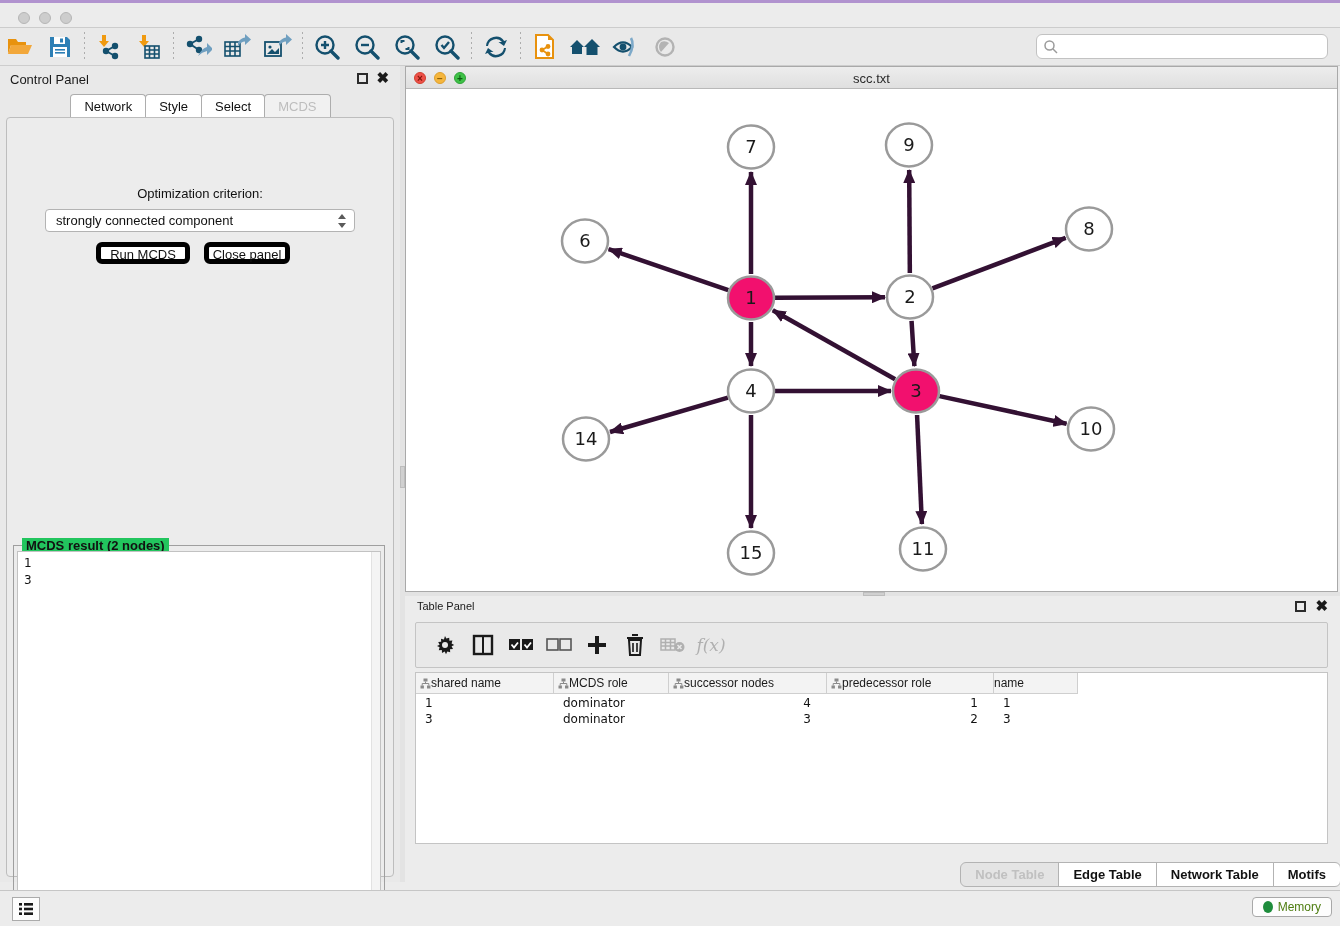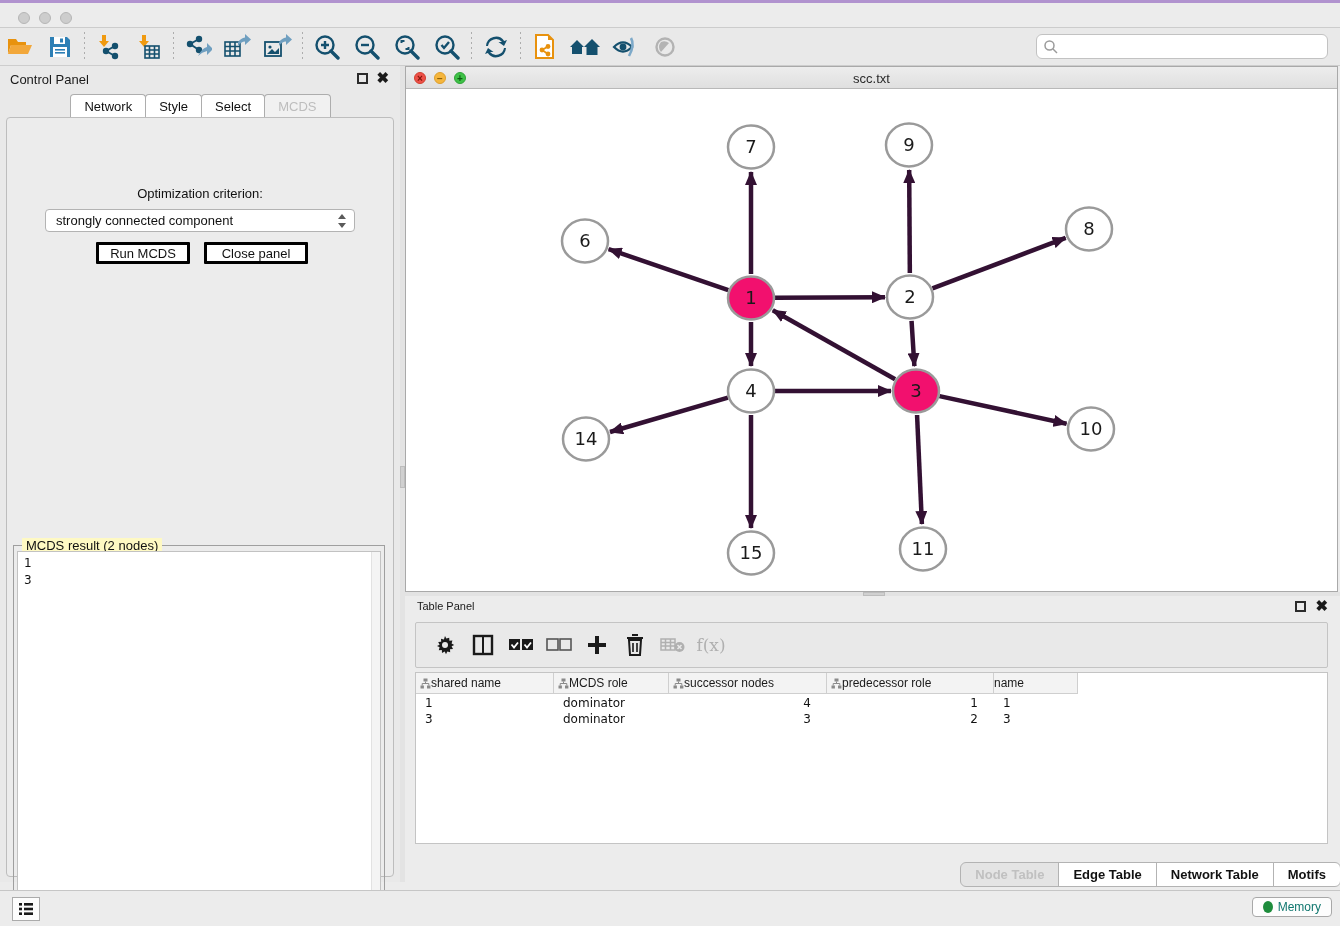--- a/index.html
+++ b/index.html
@@ -41,28 +41,28 @@
   #opt-label { position:absolute; left:0; width:100%; top:68px; text-align:center; font-size:13px; color:#111; }
   #criterion-select { position:absolute; left:38px; top:91px; width:310px; height:23px;
     background:#ffffff; border:1px solid #b3b3b3; border-radius:4px;
     font-size:13px; display:flex; align-items:center; padding-left:10px; color:#111; }
   .stepper { position:absolute; right:7px; top:3px; width:9px; height:16px; }
   .stepper .up { position:absolute; top:1px; left:0; width:0; height:0;
     border-left:4.5px solid transparent; border-right:4.5px solid transparent; border-bottom:5px solid #5a5a5a; }
   .stepper .dn { position:absolute; bottom:1px; left:0; width:0; height:0;
     border-left:4.5px solid transparent; border-right:4.5px solid transparent; border-top:5px solid #5a5a5a; }
   .cp-btn { position:absolute; top:124px; height:22px; background:#ffffff;
-    border:3px solid #000000; border-radius:1px; font-size:13px; color:#111;
+    border:5px solid #000000; border-radius:6px; font-size:13px; color:#111;
     font-family:"Liberation Sans", sans-serif; }
   #run-btn { left:89px; width:94px; }
-  #closepanel-btn { left:197px; width:104px; }
+  #closepanel-btn { left:197px; width:86px; }
   #result-group { position:absolute; left:6px; top:427px; width:372px; height:378px;
     border:1px solid #9f9f9f; }
-  #result-legend { position:absolute; left:8px; top:-8px; background:#fef9c3;
-    padding:0 4px; font-size:13px; color:#111; }
+  #result-legend { position:absolute; left:8px; top:-8px; background:#22c55e;
+    padding:0 4px; font-size:13px; color:#111;font-weight:bold; }
   #result-text { position:absolute; left:3px; top:5px; right:3px; bottom:3px;
     background:#ffffff; border:1px solid #c2c2c2; font-family:"DejaVu Sans", sans-serif;
     font-size:12px; line-height:17px; padding:3px 6px; color:#111; overflow:hidden; }
   #result-scroll { position:absolute; right:0; top:0; bottom:0; width:9px; background:#f4f4f4; border-left:1px solid #e2e2e2; }
 
   
   #splitter-v { position:absolute; left:400px; top:66px; width:5px; height:816px; background:#e3e3e3; }
   #splitter-v .handle { position:absolute; left:0; top:400px; width:5px; height:22px;
     background:#d0d0d0; border:1px solid #bdbdbd; }
 
@@ -80,21 +80,21 @@
   #splitter-h .handle { position:absolute; left:458px; top:0; width:22px; height:4px;
     background:#d0d0d0; border:1px solid #bdbdbd; }
 
   
   #table-panel { position:absolute; left:405px; top:596px; width:935px; height:292px; background:#ececec; }
   #tp-header { position:absolute; left:12px; top:4px; font-size:11px; color:#1a1a1a; }
   #tp-toolbar { position:absolute; left:10px; top:26px; width:913px; height:46px;
     background:#e9e9e9; border:1px solid #c4c4c4; border-radius:2px;
     display:flex; align-items:center; padding-left:10px; }
   .tp-tool { width:38px; height:34px; display:flex; align-items:center; justify-content:center; }
-  .fx-label { font-family:"DejaVu Serif", serif; font-size:17px; color:#b0b0b0; }
+  .fx-label { font-family:"DejaVu Serif", serif; font-style:italic; font-size:17px; color:#b0b0b0; }
   #tp-table { position:absolute; left:10px; top:76px; width:913px; height:172px;
     background:#ffffff; border:1px solid #c4c4c4; }
   #tp-headrow { position:absolute; left:0; top:0; height:21px; display:flex; }
   .th { background:#f3f3f3; border-right:1px solid #cfcfcf; border-bottom:1px solid #cfcfcf;
     display:flex; align-items:center; font-size:12px; color:#1a1a1a; position:relative; }
   .th .th-label { flex:1; }
   .th svg { margin-left:4px; }
   .tr { position:absolute; left:0; height:16px; display:flex; font-size:12px;
     font-family:"DejaVu Sans", sans-serif; color:#111; }
   .td { overflow:hidden; white-space:nowrap; }
@@ -105,21 +105,21 @@
   .tp-tab:last-child { border-radius:0 6px 6px 0; }
   .tp-tab.active { background:#e4e4e4; color:#c0c0c0; }
 
   
   #statusbar { position:absolute; left:0; top:890px; width:1340px; height:36px;
     background:#ececec; border-top:1px solid #c6c6c6; }
   #list-btn { position:absolute; left:12px; top:6px; width:28px; height:24px;
     background:#fdfdfd; border:1px solid #ababab; display:flex; align-items:center; justify-content:center; }
   #memory-btn { position:absolute; right:8px; top:6px; height:20px; padding:0 10px;
     background:#fdfdfd; border:1px solid #a8a8a8; border-radius:4px;
-    font-size:12px; color:#0f766e; display:flex; align-items:center; gap:5px; }
+    font-size:12px; color:#4d7c0f; display:flex; align-items:center; gap:5px; }
   #memory-dot { width:10px; height:12px; border-radius:50%; background:#1e8c3c; }
 </style>
 </head>
 <body>
 
 <div id="titlebar">
   <span class="tl-dot" style="left:18px"></span>
   <span class="tl-dot" style="left:39px"></span>
   <span class="tl-dot" style="left:60px"></span>
 </div>

